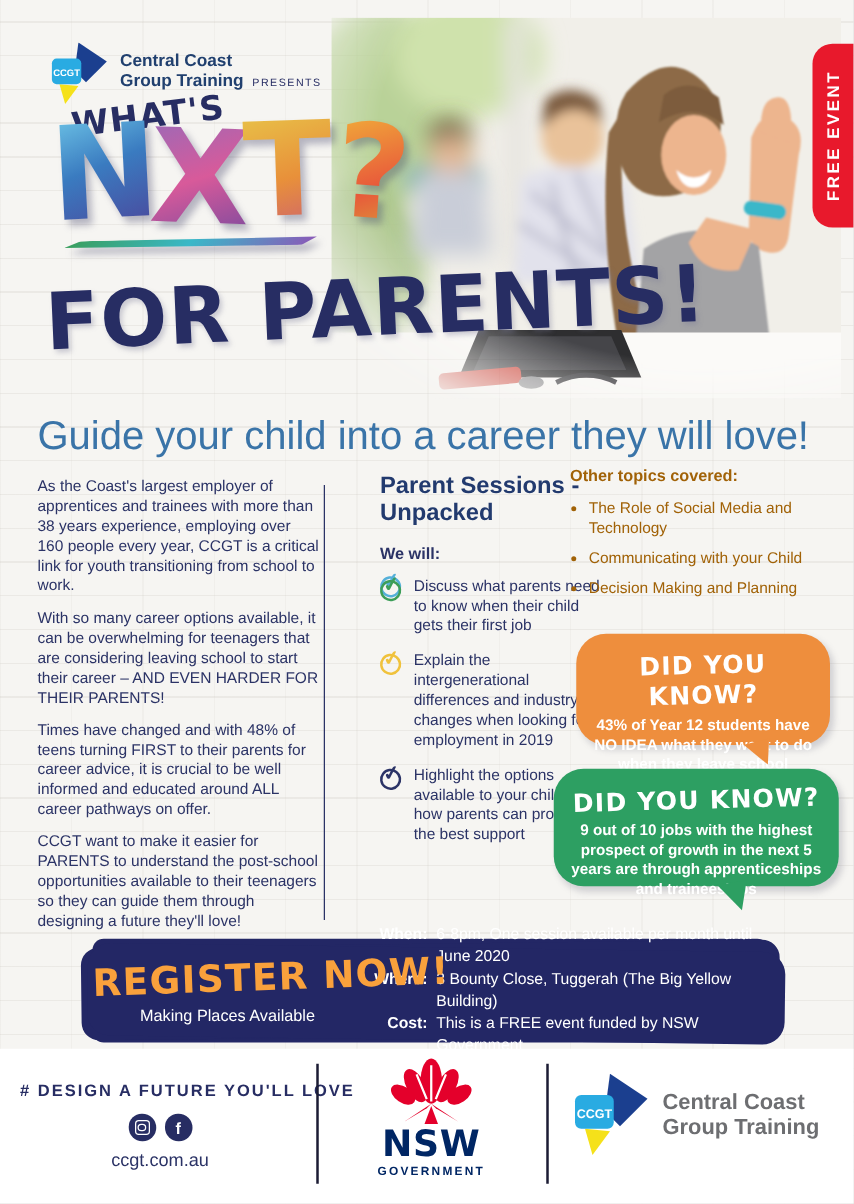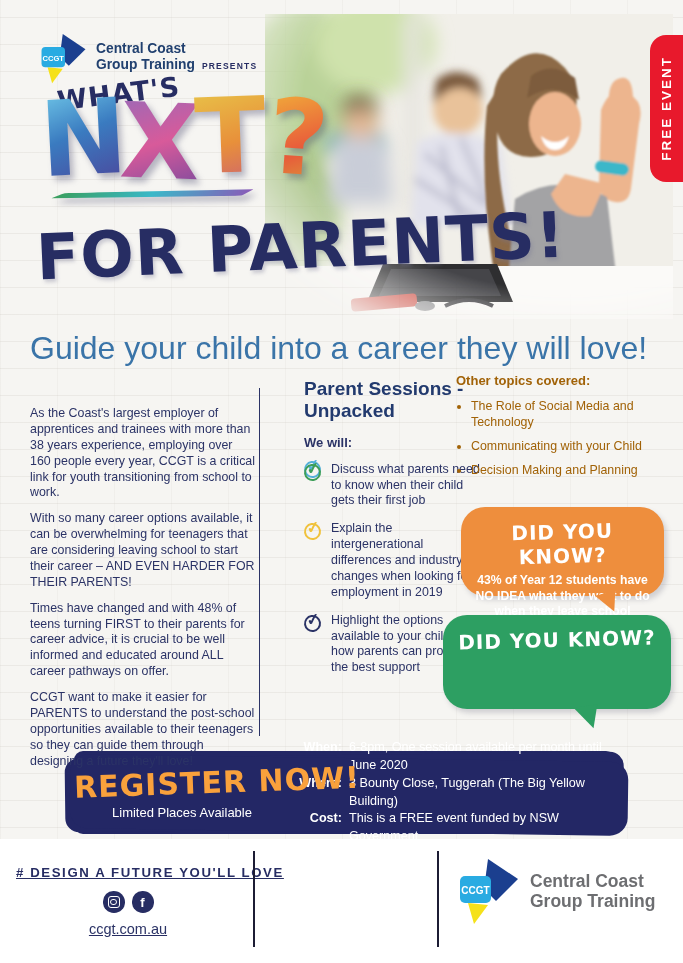--- a/index.html
+++ b/index.html
@@ -27,21 +27,21 @@
   .ribbon { position:absolute; top:35px; right:0; width:33px; height:147px; background:#e8192c;
     border-radius:16px 0 0 16px; z-index:6; display:flex; align-items:center; justify-content:center; }
   .ribbon span { writing-mode:vertical-rl; transform:rotate(180deg); color:#fff; font-weight:bold;
     font-size:13.5px; letter-spacing:2px; }
 
   
   .brand { position:absolute; top:34px; left:40px; display:flex; gap:9px; z-index:5; align-items:flex-start; }
   .star-svg { width:47px; height:50px; }
   .brand-text { font-weight:bold; color:#21406f; font-size:13.8px; line-height:1.18; padding-top:7px; }
   .brand-line2-row { display:flex; align-items:baseline; }
-  .presents { font-size:8.5px; letter-spacing:1.2px; margin-left:7px; font-weight:bold; color:#272d63; }
+  .presents { font-size:8.5px; letter-spacing:1.2px; margin-left:7px; font-weight:normal; color:#272d63; }
 
   
   .whats { position:absolute; top:78px; left:57px; font-size:27px; font-weight:bold; color:#272d63;
     transform:rotate(-7deg); letter-spacing:1px; z-index:5; font-family:"DejaVu Sans", sans-serif; }
   .nxt { position:absolute; top:84px; left:40px; z-index:5; filter:drop-shadow(4px 5px 3px rgba(60,60,100,.35)); }
   .nl { display:inline-block; font-size:104px; font-weight:800; line-height:1.05;
     font-family:"DejaVu Sans", sans-serif;
     -webkit-background-clip:text; background-clip:text; color:transparent; }
   .n1 { background-image:linear-gradient(160deg,#6fc7e8 5%,#3a7bc0 45%,#4a4a9e 90%); transform:rotate(-3deg); }
   .n2 { background-image:linear-gradient(160deg,#9a6ab8 5%,#d85a9a 50%,#7a4a9e 95%); transform:rotate(2deg) translateY(4px); margin-left:-7px; }
@@ -53,21 +53,21 @@
     clip-path:polygon(0 55%, 5% 0, 100% 30%, 96% 100%); }
   .for-parents { position:absolute; top:210px; left:36px; margin:0; white-space:nowrap;
     font-size:63px; font-weight:800; color:#272d63; letter-spacing:1px; z-index:5;
     transform:rotate(-2.5deg); font-family:"DejaVu Sans", sans-serif;
     text-shadow:2px 3px 4px rgba(120,120,150,.35); }
   .tagline { position:absolute; top:330px; left:30px; margin:0; font-size:32px; font-weight:400;
     color:#3a74a8; z-index:5; }
 
   
   .col1 { position:absolute; top:382px; left:30px; width:225px; font-size:12.4px; line-height:1.28;
-    color:#2b3366; z-index:4;margin-top:24px; }
+    color:#2b3366; z-index:4; }
   .col1 p { margin:0 0 10px; }
   .vrule { position:absolute; top:388px; left:259px; width:1px; height:348px; background:#2b3366; z-index:4; }
 
   .col2 { position:absolute; top:378px; left:272px; width:176px; z-index:4;margin-left:32px; }
   .col2 h3 { margin:0 0 13px; font-size:19px; line-height:1.15; color:#223a6e; font-weight:bold; }
   .wewill { font-weight:bold; font-size:13px; margin-bottom:9px; color:#2b3366; }
   .s-item { position:relative; padding-left:27px; font-size:12.4px; line-height:1.28; margin-bottom:12px; color:#2b3366; }
   .check { position:absolute; left:0; top:2px; width:13px; height:13px; border:2px solid currentColor;
     border-radius:50%; transform:rotate(-8deg); }
   .check i { position:absolute; left:1px; top:-7px; font-style:normal; font-weight:bold; font-size:16px; }
@@ -106,21 +106,21 @@
   .reg-left { width:216px; text-align:center; }
   .reg-title { color:#f9a13c; font-size:30px; font-weight:800; transform:rotate(-2deg);
     letter-spacing:1px; white-space:nowrap; font-family:"DejaVu Sans", sans-serif; }
   .reg-sub { color:#fff; font-size:13px; margin-top:4px; }
   .reg-right { flex:1; padding-right:8px; }
   .reg-row { display:flex; font-size:12.6px; line-height:1.42; color:#fff; }
   .reg-label { width:52px; text-align:right; font-weight:bold; margin-right:7px; flex:none; }
 
   
   footer { position:absolute; left:0; bottom:0; width:683px; height:124px; background:#fff; z-index:5; }
-  .f-left { position:absolute; left:16px; top:26px; width:224px; text-align:center; color:#272d63;text-decoration:underline; }
+  .f-left { position:absolute; left:16px; top:26px; width:224px; text-align:center; color:#272d63; }
   .hashtag { font-weight:bold; font-size:13.2px; letter-spacing:1.6px; white-space:nowrap; }
   .socials { margin-top:11px; display:flex; justify-content:center; gap:7px; }
   .soc { width:22px; height:22px; background:#272d63; border-radius:48% 52% 50% 50%; display:flex;
     align-items:center; justify-content:center; color:#fff; font-weight:bold; font-size:13px; cursor:pointer; }
   .ig { width:10px; height:10px; border:1.6px solid #fff; border-radius:3px; position:relative; display:block; }
   .ig::after { content:""; position:absolute; inset:1.6px; border:1.4px solid #fff; border-radius:50%; }
   .site { margin-top:8px; font-size:14.5px; color:#2b3366; }
   .fdiv { position:absolute; top:12px; width:1.5px; height:96px; background:#1c1c34; }
   .fdiv.d1 { left:253px; } .fdiv.d2 { left:437px; }
   .nsw { position:absolute; left:296px; top:6px; width:98px; text-align:center; }
@@ -265,26 +265,27 @@
       <li>Decision Making and Planning</li>
     </ul>
   </section>
 
   <div class="bubble orange">
     <div class="b-head">DID YOU KNOW?</div>
     <div class="b-body">43% of Year 12 students have NO IDEA what they want to do when they leave school</div>
   </div>
   <div class="bubble green">
     <div class="b-head">DID YOU KNOW?</div>
+    <div class="b-body">9 out of 10 jobs with the highest prospect of growth in the next 5 years are through apprenticeships and traineeships</div>
   </div>
 
   <section class="banner">
     <div class="reg-left">
       <div class="reg-title">REGISTER NOW!</div>
-      <div class="reg-sub">Limited Places Available</div>
+      <div class="reg-sub">Making Places Available</div>
     </div>
     <div class="reg-right">
       <div class="reg-row">
         <span class="reg-label">When:</span>
         <span class="reg-value">6-8pm, One session available per month until June 2020</span>
       </div>
       <div class="reg-row">
         <span class="reg-label">Where:</span>
         <span class="reg-value">3 Bounty Close, Tuggerah (The Big Yellow Building)</span>
       </div>
@@ -302,20 +303,37 @@
         <span class="soc">
             <span class="ig"></span>
           </span>
         <span class="soc fb">f</span>
       </div>
       <div class="site">ccgt.com.au</div>
     </div>
     <div class="fdiv d1"></div>
     <div class="fdiv d2"></div>
 
+    <div class="nsw">
+      <svg viewBox="0 0 80 62" aria-hidden="true">
+        <g fill="#e4002b">
+          <ellipse cx="40" cy="22" rx="9.5" ry="20"></ellipse>
+          <ellipse cx="26" cy="26" rx="8" ry="16" transform="rotate(-28 26 26)"></ellipse>
+          <ellipse cx="54" cy="26" rx="8" ry="16" transform="rotate(28 54 26)"></ellipse>
+          <ellipse cx="15" cy="34" rx="7" ry="12" transform="rotate(-56 15 34)"></ellipse>
+          <ellipse cx="65" cy="34" rx="7" ry="12" transform="rotate(56 65 34)"></ellipse>
+          <polygon points="40,42 16,58 36,46"></polygon>
+          <polygon points="40,42 64,58 44,46"></polygon>
+          <polygon points="40,44 34,60 46,60"></polygon>
+        </g>
+        <path d="M40 8 L40 40 M27 16 L36 38 M53 16 L44 38" stroke="#ffffff" stroke-width="2" fill="none"></path>
+      </svg>
+      <div class="nsw-t">NSW</div>
+      <div class="nsw-g">GOVERNMENT</div>
+    </div>
 
     <div class="ccgt-lockup">
       <svg class="star-svg" viewBox="0 0 62 66" aria-hidden="true">
         <polygon points="30,0 60,20 38,42 26,30" fill="#1b3f8f"></polygon>
         <polygon points="10,44 30,46 16,65" fill="#f5e11a"></polygon>
         <rect x="2" y="17" width="31" height="27" rx="5" fill="#29abe2"></rect>
         <text x="17.5" y="35" font-size="10" font-weight="bold" fill="#ffffff" text-anchor="middle" font-family="Liberation Sans, sans-serif">CCGT</text>
       </svg>
       <div class="ccgt-text">
         <div>Central Coast</div>

